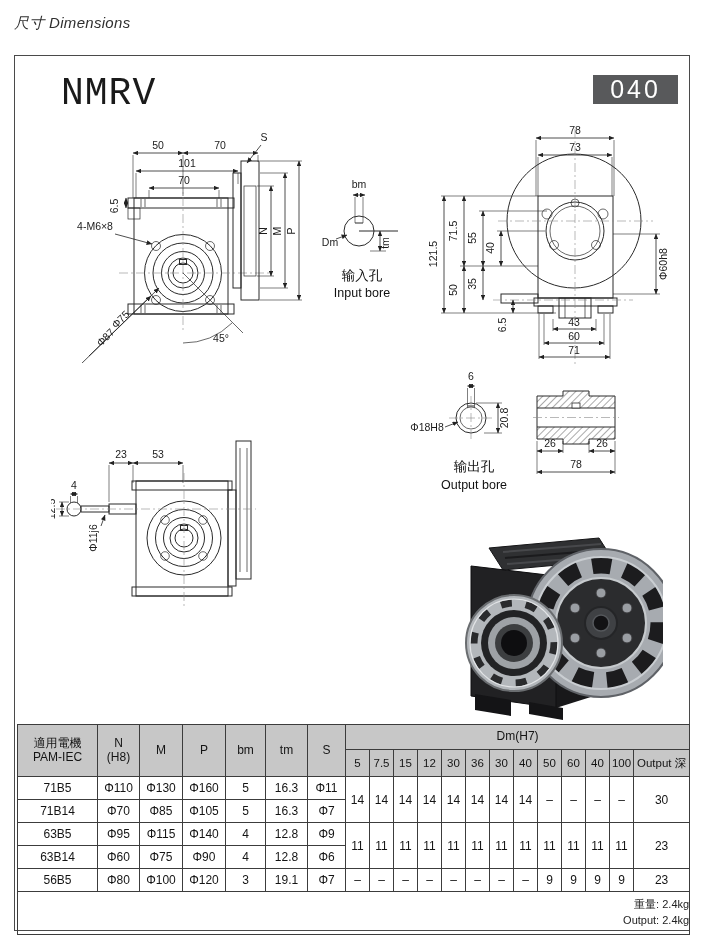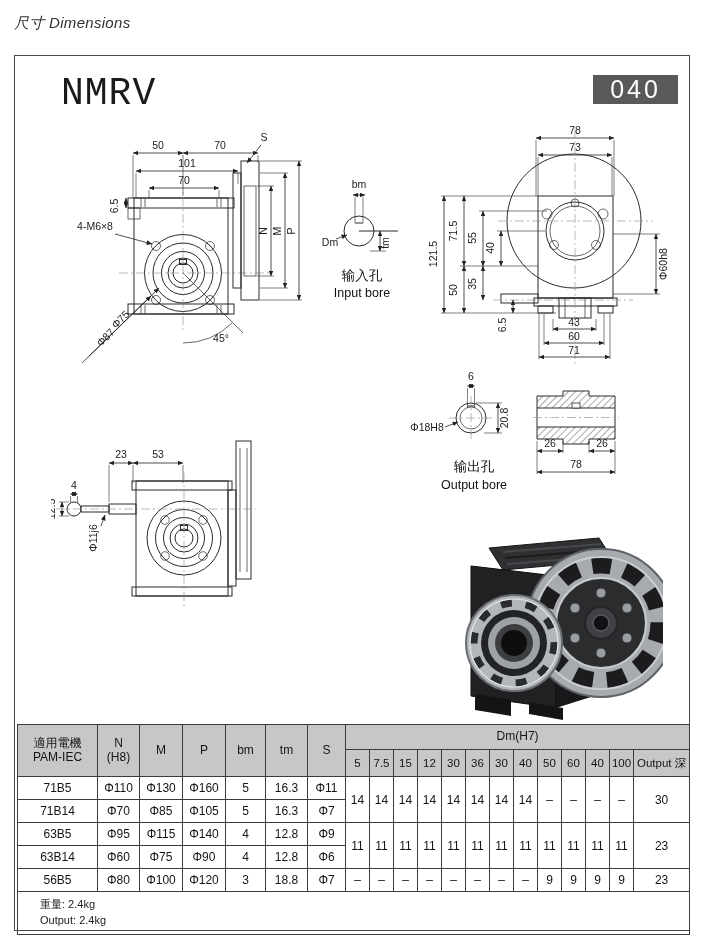--- a/index.html
+++ b/index.html
@@ -34,21 +34,21 @@
   text.en{font-size:12.5px;fill:#111;text-anchor:middle;}
   
   .spec-table{
     position:absolute;left:2px;top:668px;width:672px;border-collapse:collapse;table-layout:fixed;
     font-size:12px;color:#141414;
   }
   .spec-table td,.spec-table th{border:1px solid #3c3c3c;text-align:center;vertical-align:middle;padding:0;font-weight:400;overflow:hidden;}
   .spec-table .head th{background:#c7c7c7;height:24px;font-size:12px;line-height:1.15;}
   .spec-table .head2 th{background:#c7c7c7;height:26px;font-size:11.5px;}
   .spec-table td{height:22px;font-size:12px;}
-  .spec-table .note-cell{height:42px;text-align:left;padding-left:22px;font-size:11px;line-height:1.45;color:#222;}
+  .spec-table .note-cell{height:42px;text-align:right;padding-left:22px;font-size:11px;line-height:1.45;color:#222;}
   .spec-table .depth-col{font-size:11.5px;}
 </style>
 </head>
 <body>
 
 <svg width="0" height="0" style="position:absolute" aria-hidden="true">
   <defs>
     <marker id="arr" markerWidth="8" markerHeight="6" refX="6.8" refY="3" orient="auto-start-reverse">
       <path d="M0,0 L7,3 L0,6 z" fill="#222"></path>
     </marker>
@@ -478,21 +478,21 @@
       <td>12.8</td>
       <td>Φ6</td>
     </tr>
 
     <tr>
       <td>56B5</td>
       <td>Φ80</td>
       <td>Φ100</td>
       <td>Φ120</td>
       <td>3</td>
-      <td>18.8</td>
+      <td>19.1</td>
       <td>Φ7</td>
       <td>–</td>
       <td>–</td>
       <td>–</td>
       <td>–</td>
       <td>–</td>
       <td>–</td>
       <td>–</td>
       <td>–</td>
       <td>9</td>

